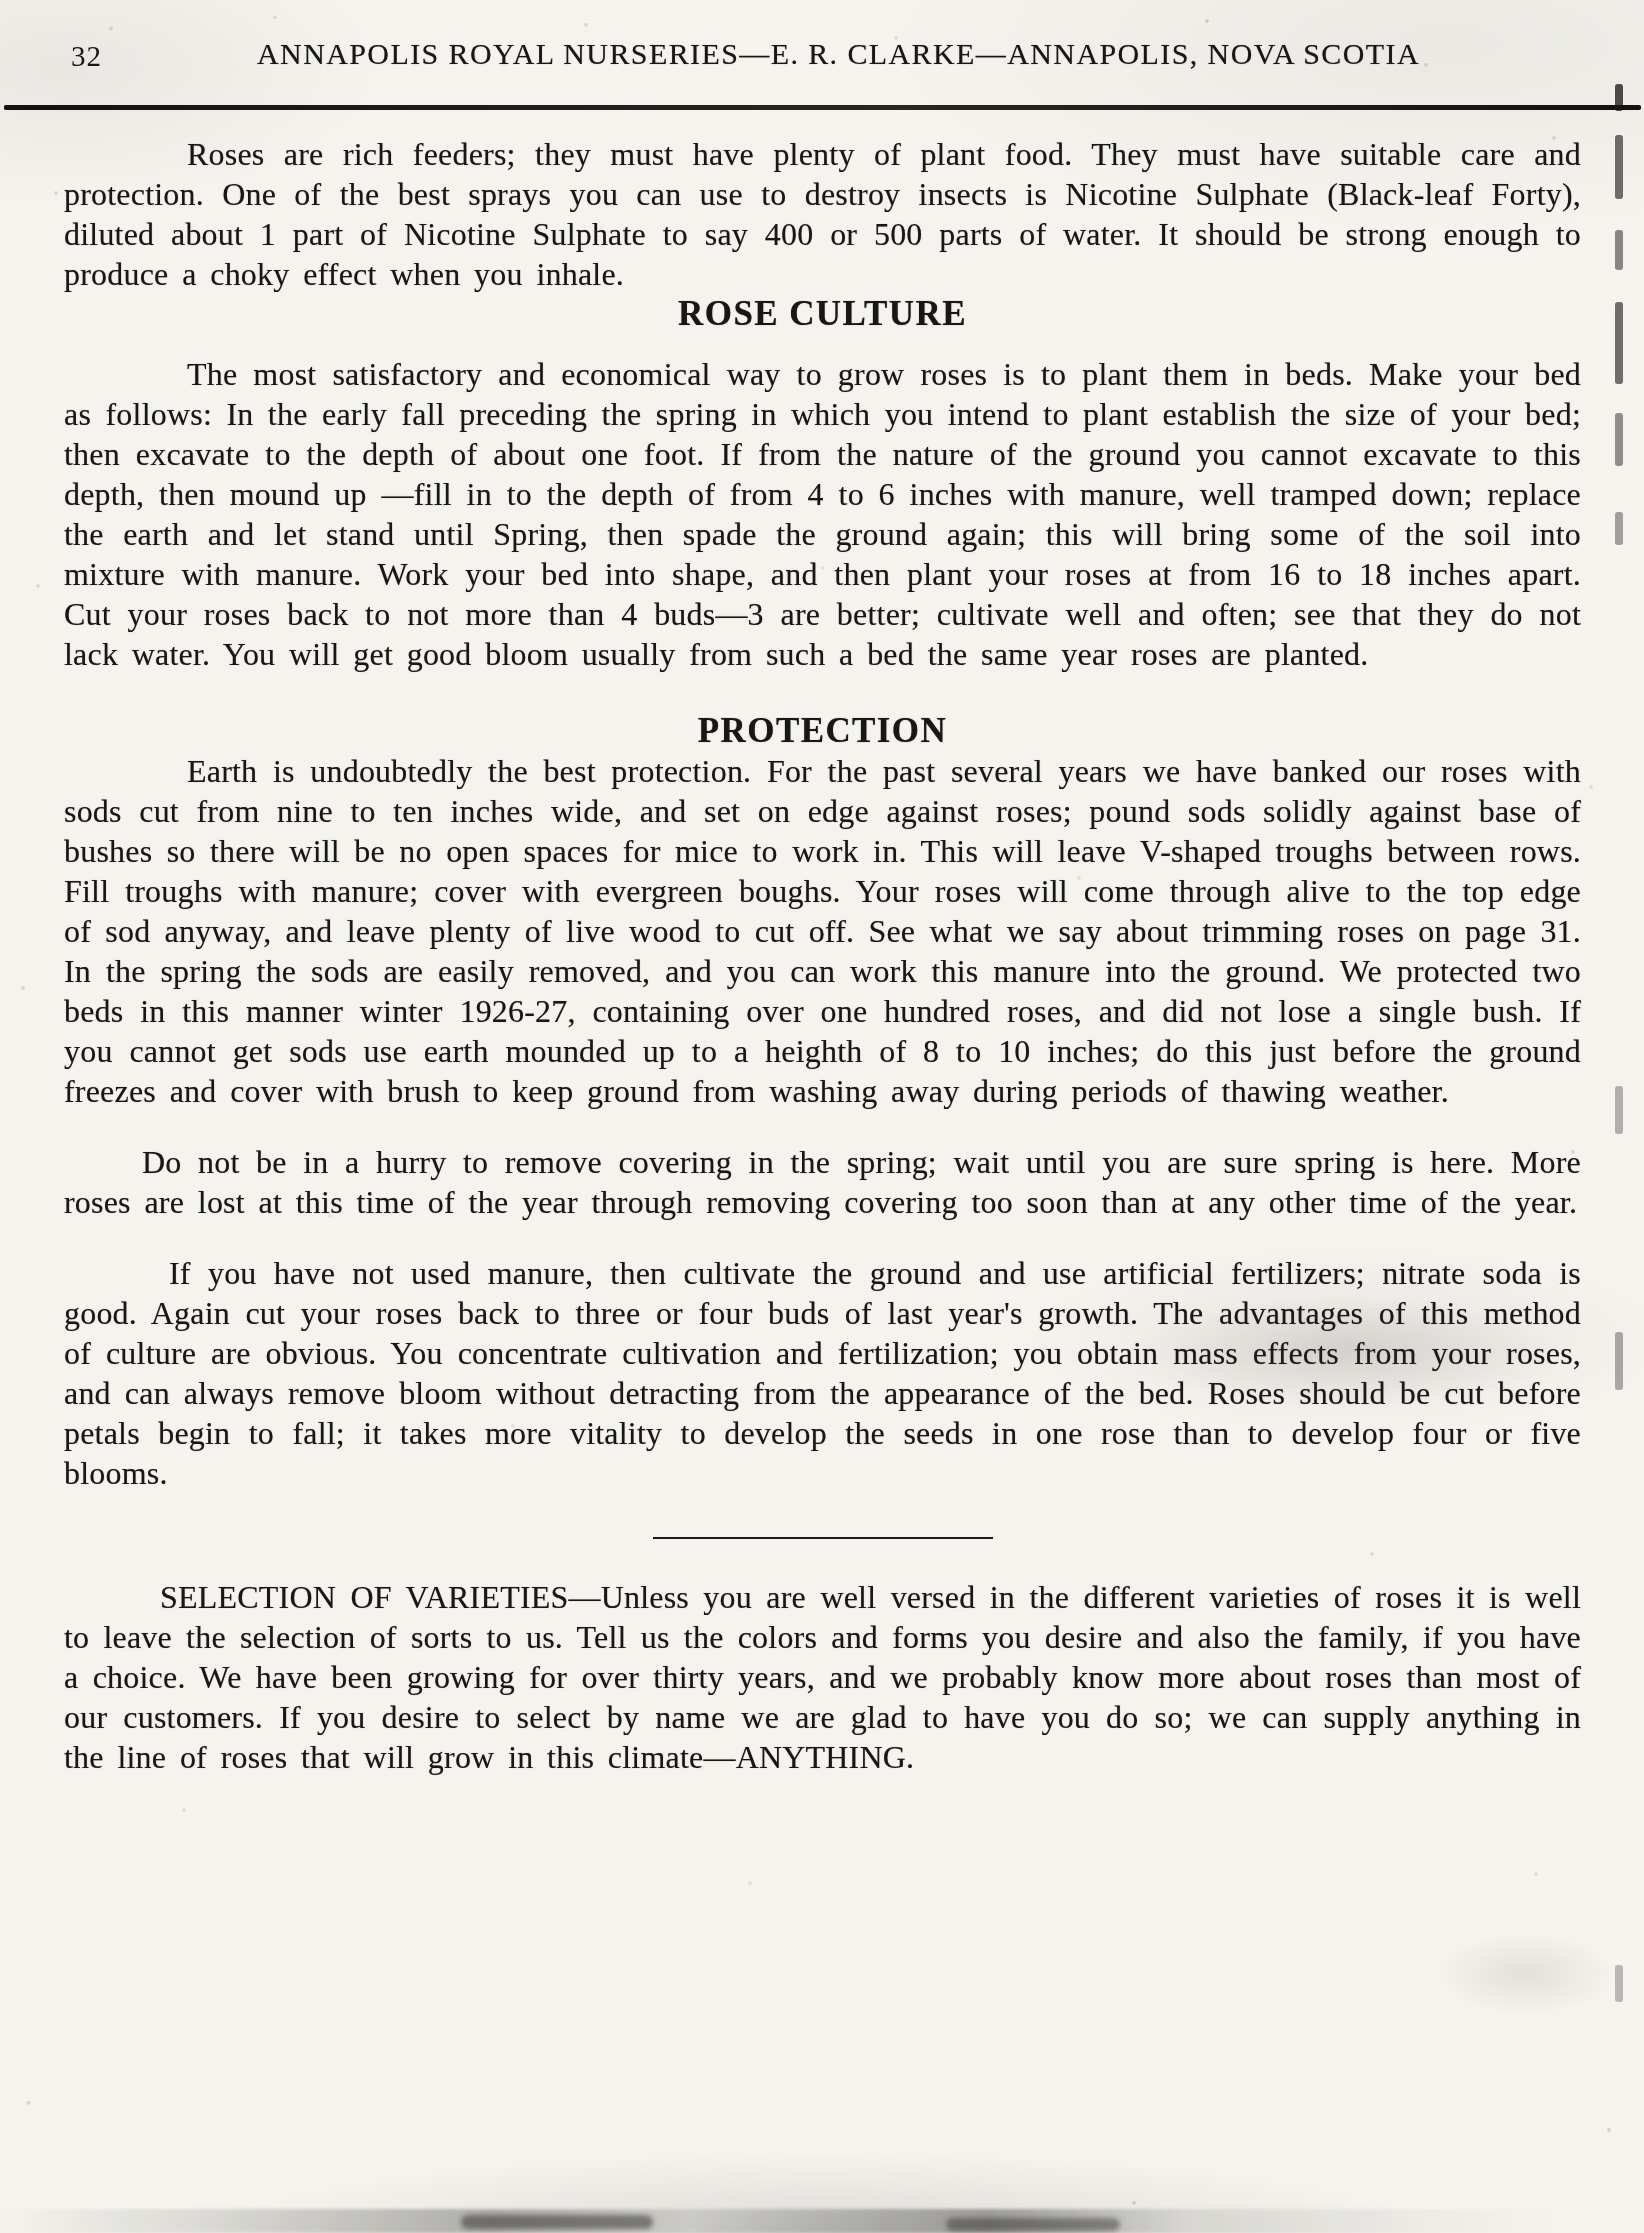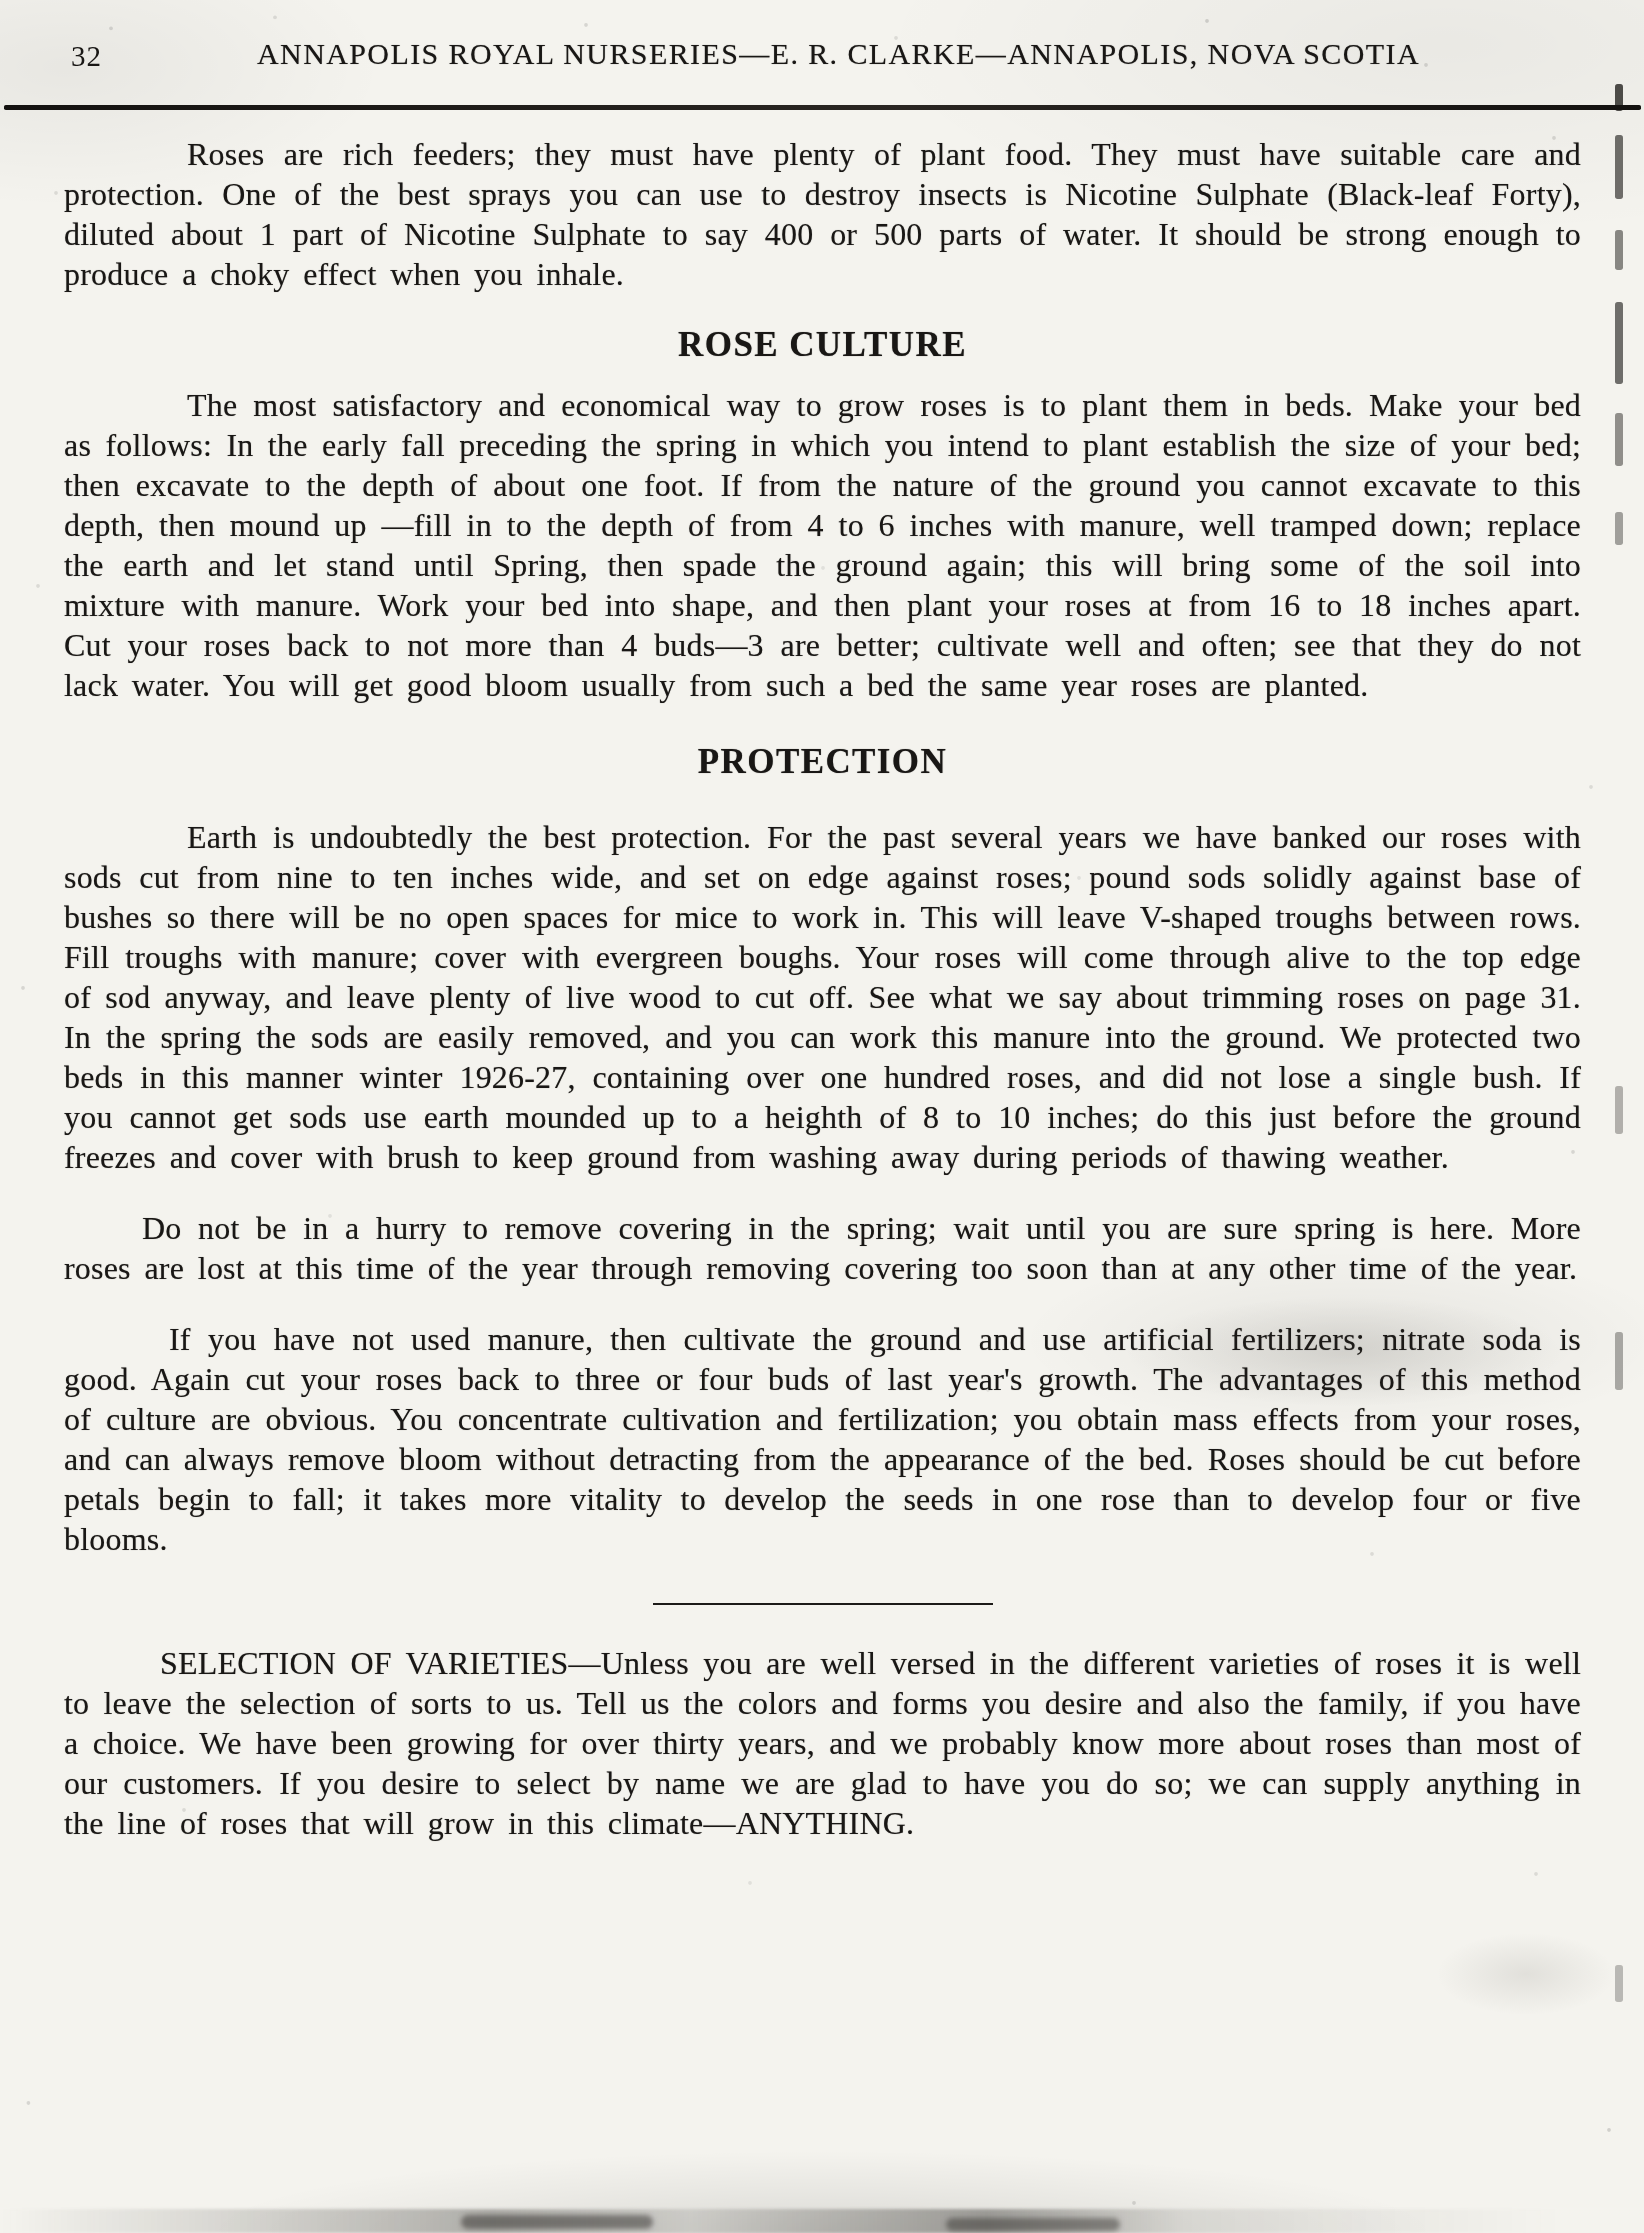--- a/index.html
+++ b/index.html
@@ -36,30 +36,30 @@
   }
   .para {
     margin: 0; text-align: justify;
     font-size: 32px; line-height: 40px;
     word-spacing: 5.5px; letter-spacing: 0.2px;
     text-indent: 123px;
     text-shadow: 0 0 0.9px rgba(25,22,18,0.45);
   }
   .para.p-intro   { margin-top: 24px; }
   .para.p-culture { margin-top: 20px; }
-  .para.p-prot1   { margin-top: 35px; }
+  .para.p-prot1   { }
   .para.p-prot2   { margin-top: 31px; text-indent: 78px; }
   .para.p-prot3   { margin-top: 31px; text-indent: 105px; }
   .para.p-select  { margin-top: 38px; text-indent: 96px; }
   .section-heading {
     margin: 0; text-align: center;
     font-size: 35px; font-weight: 700; letter-spacing: 1.4px;
     text-shadow: 0 0 0.9px rgba(20,18,16,0.6);
   }
-  .section-heading.h-culture { margin-top: 31px; }
+  .section-heading.h-culture { }
   .section-heading.h-protection { margin-top: 37px; }
   .mid-divider {
     width: 340px; height: 2.7px; background: #1c1a18;
     margin: 44px auto 0 auto;
   }
   
   .artifact { position: absolute; pointer-events: none; }
   .edge-dash {
     width: 8.2px; left: 1615px;
     background: rgba(22,20,18,0.75);

